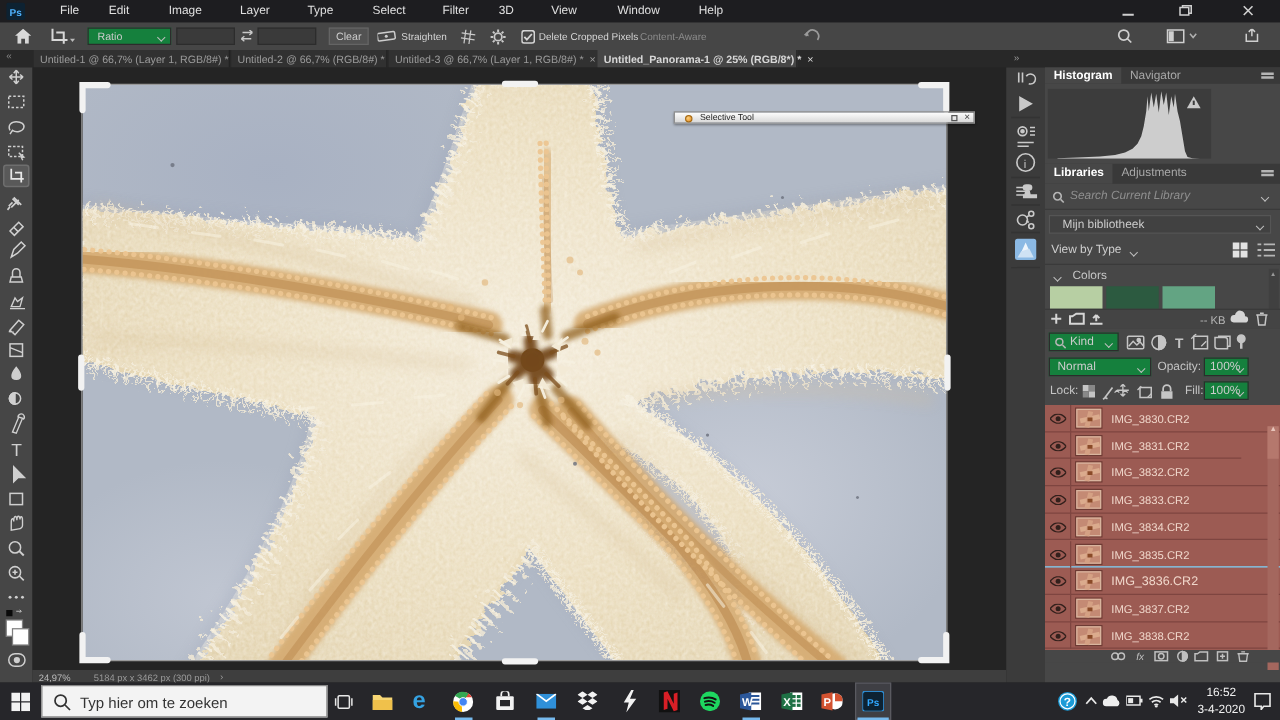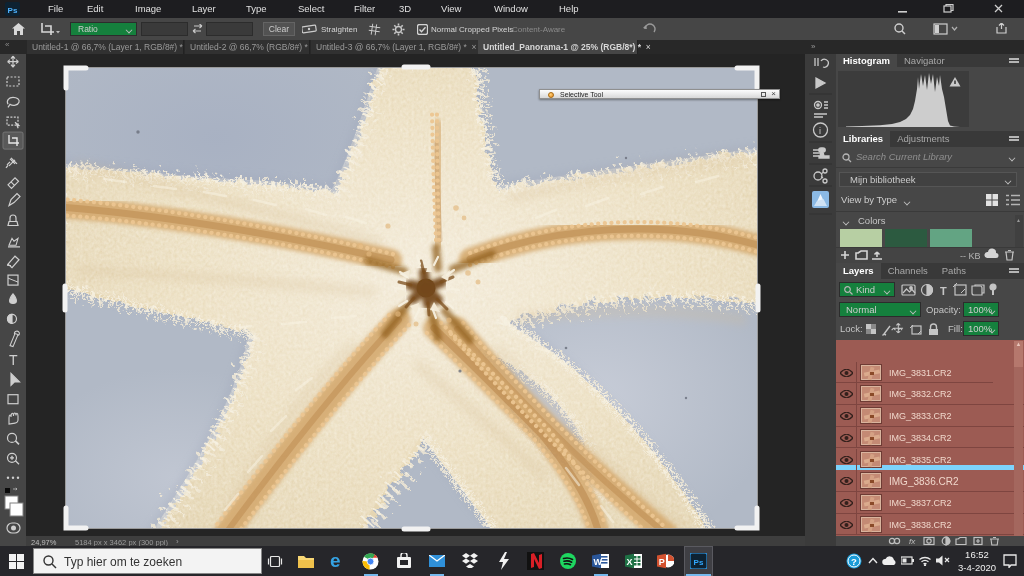--- a/index.html
+++ b/index.html
@@ -77,21 +77,21 @@
  <svg class="abs" style="left:392px;top:5px" width="13" height="13">
       <circle cx="6.5" cy="6.5" r="3" fill="none" stroke="#c9c9c9" stroke-width="1.4"></circle>
       <g stroke="#c9c9c9" stroke-width="1.6">
         <path d="M6.5,0.5 V2.5 M6.5,10.5 V12.5 M0.5,6.5 H2.5 M10.5,6.5 H12.5 M2.3,2.3 L3.7,3.7 M9.3,9.3 L10.7,10.7 M10.7,2.3 L9.3,3.7 M3.7,9.3 L2.3,10.7"></path>
       </g>
     </svg>
  <svg class="abs" style="left:417px;top:6px" width="11" height="11">
       <rect x="0.5" y="0.5" width="10" height="10" rx="2" fill="none" stroke="#d5d5d5" stroke-width="1.3"></rect>
       <path d="M2.5,5.5 l2,2.2 l4,-4.5" stroke="#d5d5d5" stroke-width="1.4" fill="none"></path>
     </svg>
- <span class="abs" style="left:431px;top:7px">Normal Cropped Pixels</span>
+ <span class="abs" style="left:431px;top:7px">Delete Cropped Pixels</span>
  <span class="abs" style="left:512px;top:7px;color:#8b8b8b">Content-Aware</span>
  <svg class="abs" style="left:643px;top:5px" width="13" height="12">
       <path d="M11,9 a5,5 0 1 0 -9,-3" fill="none" stroke="#9a9a9a" stroke-width="1.4"></path>
       <path d="M0,5 l3,-3 l1,4 z" fill="#9a9a9a"></path>
     </svg>
  <svg class="abs" style="left:893px;top:5px" width="130" height="13">
   <circle cx="6" cy="5" r="4" fill="none" stroke="#cfcfcf" stroke-width="1.4"></circle>
       <path d="M9,8 l3,3" stroke="#cfcfcf" stroke-width="1.4"></path>
   <rect x="41" y="1" width="13" height="10" fill="none" stroke="#cfcfcf" stroke-width="1.2"></rect>
       <rect x="42" y="2" width="4" height="8" fill="#cfcfcf"></rect>
@@ -432,27 +432,20 @@
     <path d="M41,9 v-5 m0,0 l-2.5,2.5 m2.5,-2.5 l2.5,2.5 M36,11 h10"></path>
    </g>
    <text x="124" y="11" font-size="9" fill="#b5b5b5" font-family="Liberation Sans">-- KB</text>
    <path d="M151,10 a3,3 0 0 1 1,-6 a4,4 0 0 1 8,1 a2.5,2.5 0 0 1 0,5 z" fill="#d5d5d5"></path>
    <path d="M170,4 h7 l-1,8 h-5 z M169,4 h9 M172,2.5 h3" stroke="#c5c5c5" stroke-width="1.2" fill="none"></path>
   </svg>
  </div>
 </div>
 
 <div id="rpanels2" style="position:absolute;left:836px;top:263px;width:188px;height:283px;background:#474747;font-size:9.5px;color:#c5c5c5">
- <div class="ptabrow" style="height:16px;line-height:16px">
-  <span class="ptab active">Layers</span><span class="ptab">Channels</span><span class="ptab">Paths</span>
-  <div class="hamb">
-        <i></i>
-        <i></i>
-      </div>
- </div>
  <div style="position:relative;height:22px">
   <div class="ddbox" style="left:3px;top:3px;width:56px;height:15px;line-height:14px">
     <svg style="position:absolute;left:4px;top:3px" width="10" height="10">
           <circle cx="3.5" cy="3.5" r="2.8" fill="none" stroke="#b5b5b5" stroke-width="1.2"></circle>
           <path d="M6,6 l2.5,2.5" stroke="#b5b5b5" stroke-width="1.2"></path>
         </svg>
     <span style="margin-left:16px">Kind</span>
   </div>
   <div class="chev" style="left:48px;top:8px"></div>
   <svg style="position:absolute;left:64px;top:4px" width="122" height="14">
@@ -495,20 +488,33 @@
    <g>
           <rect x="63" y="6" width="9" height="6" fill="#c5c5c5"></rect>
           <path d="M64.5,6 v-2 a3,3 0 0 1 6,0 v2" fill="none" stroke="#c5c5c5" stroke-width="1.4"></path>
         </g>
   </svg>
   <span style="position:absolute;left:112px;top:2px">Fill:</span>
   <div class="ddbox" style="left:127px;top:0px;width:36px;height:15px;line-height:14px;padding-left:4px">100%</div>
   <div class="chev" style="left:153px;top:5px"></div>
  </div>
  <div style="position:relative;width:188px;height:196px;background:#9c5b53;overflow:hidden">
+  <div style="position:absolute;left:0;top:0.0px;width:188px;height:21.7px;border-bottom:1px solid #7e4540">
+   <svg style="position:absolute;left:4px;top:7px" width="13" height="8">
+          <path d="M0,4 Q6.5,-3.5 13,4 Q6.5,11.5 0,4 Z" fill="none" stroke="#33201c" stroke-width="1.2"></path>
+          <circle cx="6.5" cy="4" r="2" fill="#33201c"></circle>
+        </svg>
+   <div style="position:absolute;left:20px;top:0;width:1px;height:21.7px;background:#7e4540"></div>
+   <div style="position:absolute;left:25px;top:3px;width:20px;height:15px;background:#c48a74;border:1px solid #d9b49e;box-shadow:0 0 0 1px #6e3b34">
+     <div style="position:absolute;left:2px;top:5px;width:16px;height:4px;background:#dbab8d;transform:rotate(-12deg)"></div>
+     <div style="position:absolute;left:7px;top:1px;width:4px;height:13px;background:#d5a184;transform:rotate(14deg)"></div>
+     <div style="position:absolute;left:8px;top:6px;width:4px;height:3px;background:#8a4a28"></div>
+   </div>
+   <span style="position:absolute;left:53px;top:6px;font-size:9px;color:#f0d7cb">IMG_3830.CR2</span>
+  </div>
   <div style="position:absolute;left:0;top:21.7px;width:157px;height:21.7px;border-bottom:1px solid #7e4540">
    <svg style="position:absolute;left:4px;top:7px" width="13" height="8">
           <path d="M0,4 Q6.5,-3.5 13,4 Q6.5,11.5 0,4 Z" fill="none" stroke="#33201c" stroke-width="1.2"></path>
           <circle cx="6.5" cy="4" r="2" fill="#33201c"></circle>
         </svg>
    <div style="position:absolute;left:20px;top:0;width:1px;height:21.7px;background:#7e4540"></div>
    <div style="position:absolute;left:25px;top:3px;width:20px;height:15px;background:#c48a74;border:1px solid #d9b49e;box-shadow:0 0 0 1px #6e3b34">
      <div style="position:absolute;left:2px;top:5px;width:16px;height:4px;background:#dbab8d;transform:rotate(-12deg)"></div>
      <div style="position:absolute;left:7px;top:1px;width:4px;height:13px;background:#d5a184;transform:rotate(14deg)"></div>
      <div style="position:absolute;left:8px;top:6px;width:4px;height:3px;background:#8a4a28"></div>
@@ -547,21 +553,21 @@
           <circle cx="6.5" cy="4" r="2" fill="#33201c"></circle>
         </svg>
    <div style="position:absolute;left:20px;top:0;width:1px;height:21.7px;background:#7e4540"></div>
    <div style="position:absolute;left:25px;top:3px;width:20px;height:15px;background:#c48a74;border:1px solid #d9b49e;box-shadow:0 0 0 1px #6e3b34">
      <div style="position:absolute;left:2px;top:5px;width:16px;height:4px;background:#dbab8d;transform:rotate(-12deg)"></div>
      <div style="position:absolute;left:7px;top:1px;width:4px;height:13px;background:#d5a184;transform:rotate(14deg)"></div>
      <div style="position:absolute;left:8px;top:6px;width:4px;height:3px;background:#8a4a28"></div>
    </div>
    <span style="position:absolute;left:53px;top:6px;font-size:9px;color:#f0d7cb">IMG_3834.CR2</span>
   </div>
-  <div style="position:absolute;left:0;top:108.5px;width:188px;height:21.7px;border-bottom:5px solid #7dd3fc">
+  <div style="position:absolute;left:0;top:108.5px;width:188px;height:21.7px;border-bottom:1px solid #7dd3fc">
    <svg style="position:absolute;left:4px;top:7px" width="13" height="8">
           <path d="M0,4 Q6.5,-3.5 13,4 Q6.5,11.5 0,4 Z" fill="none" stroke="#33201c" stroke-width="1.2"></path>
           <circle cx="6.5" cy="4" r="2" fill="#33201c"></circle>
         </svg>
    <div style="position:absolute;left:20px;top:0;width:1px;height:21.7px;background:#7e4540"></div>
    <div style="position:absolute;left:25px;top:3px;width:20px;height:15px;background:#c48a74;border:1px solid #d9b49e;box-shadow:0 0 0 1px #6e3b34">
      <div style="position:absolute;left:2px;top:5px;width:16px;height:4px;background:#dbab8d;transform:rotate(-12deg)"></div>
      <div style="position:absolute;left:7px;top:1px;width:4px;height:13px;background:#d5a184;transform:rotate(14deg)"></div>
      <div style="position:absolute;left:8px;top:6px;width:4px;height:3px;background:#8a4a28"></div>
    </div>

